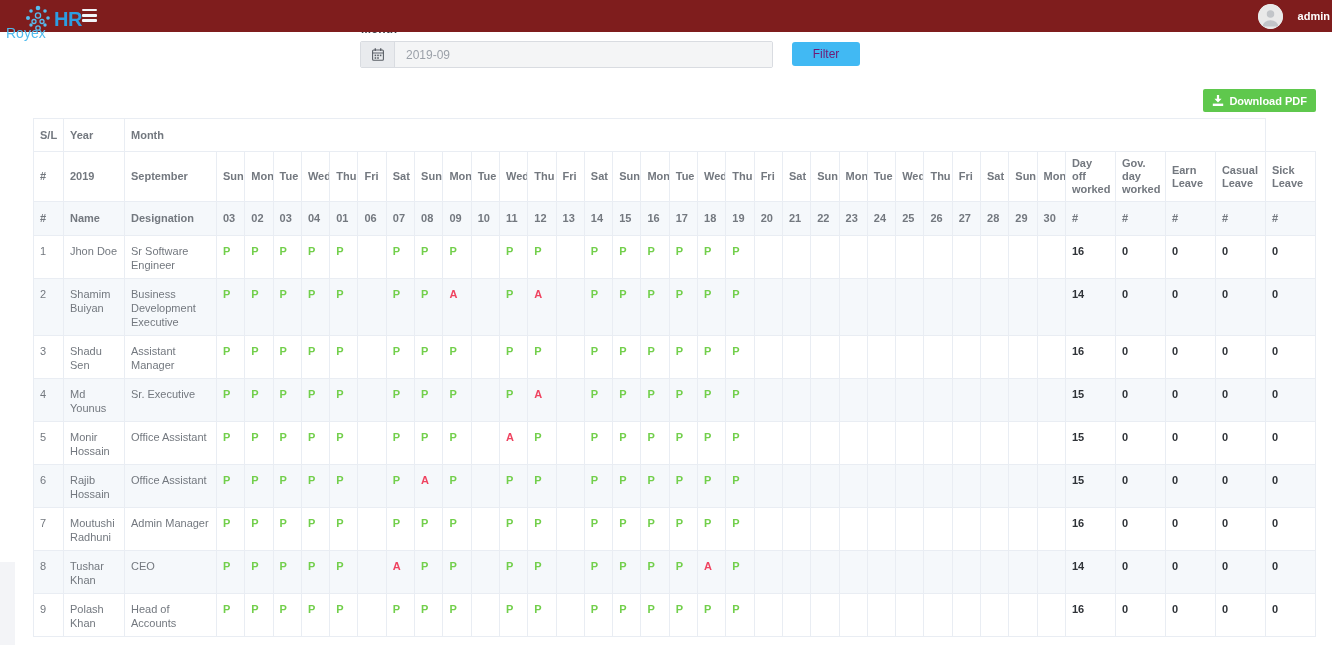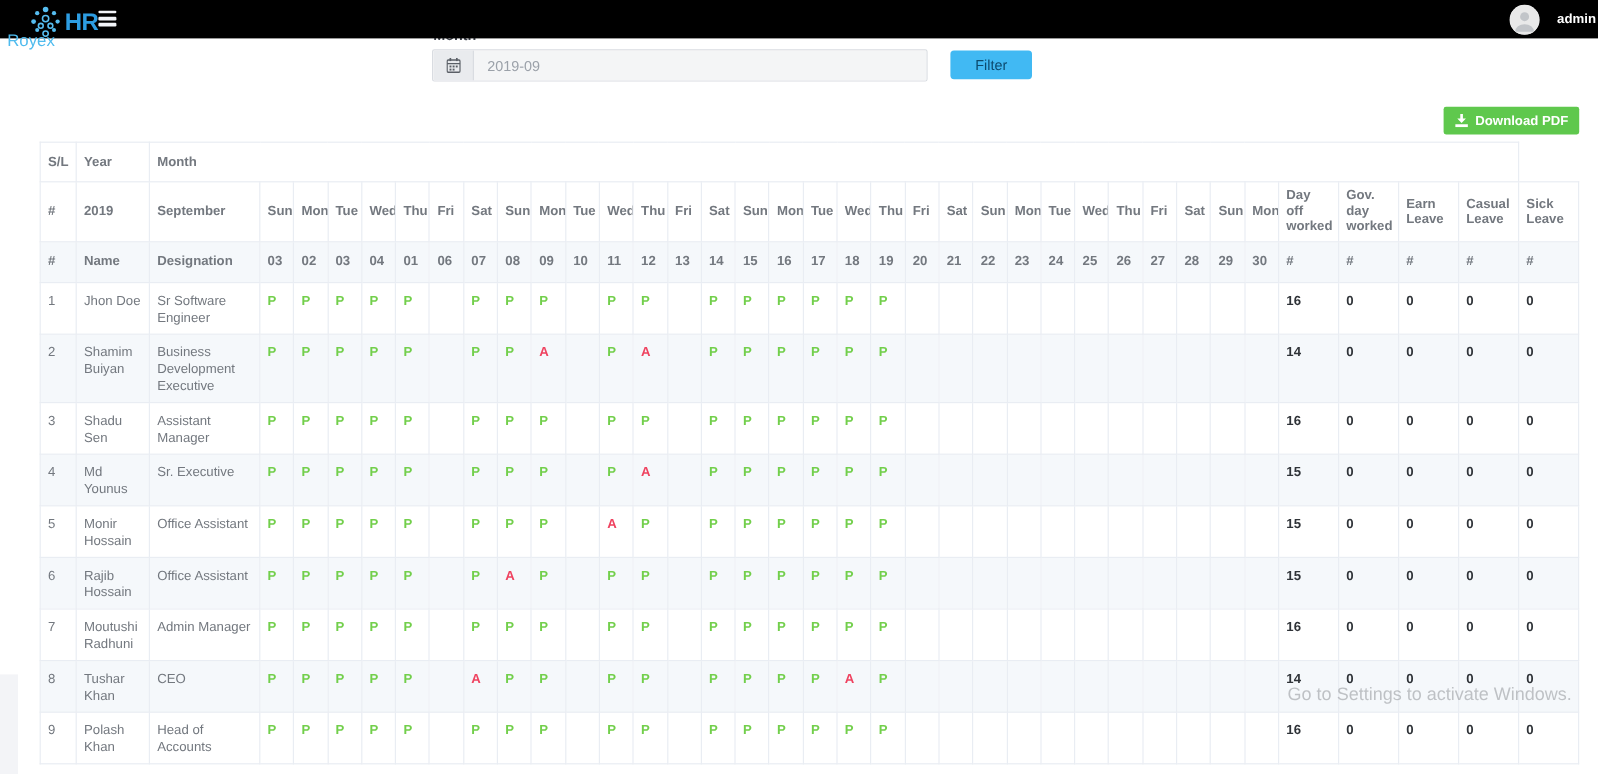--- a/index.html
+++ b/index.html
@@ -1,21 +1,21 @@
 <!DOCTYPE html>
 <html><head>
 <meta charset="utf-8">
 <style>
   * { box-sizing: border-box; margin: 0; padding: 0; }
   html, body { width: 1332px; height: 645px; overflow: hidden; background: #fff;
     font-family: "Liberation Sans", sans-serif; }
 
   
   .navbar { position: absolute; top: 0; left: 0; width: 1332px; height: 32px;
-    background: #000000; z-index: 20; }
+    background: #7f1d1d; z-index: 20; }
   .logo { position: absolute; left: 16px; top: 1px; width: 90px; height: 46px; z-index: 25; }
   .logo-dots { position: absolute; left: 8px; top: 3px; }
   .logo-hr { position: absolute; left: 38px; top: 7px; font-size: 20px; font-weight: bold;
     color: #2d9de2; letter-spacing: -0.5px; }
   .logo-sub { position: absolute; left: -10px; top: 24px; font-size: 14px; color: #4fbbee; }
   .hamburger { position: absolute; left: 82px; top: 9px; width: 15px; height: 14px;
     cursor: pointer; z-index: 26; }
   .hamburger span { display: block; width: 15px; height: 2.4px; background: #f2f4f8;
     border-radius: 1px; margin-bottom: 2.8px; }
   .nav-right { position: absolute; right: 2px; top: 3px; height: 26px; display: flex;
@@ -34,21 +34,21 @@
   .filter-label { position: absolute; left: 361px; top: -10px; font-size: 12px;
     font-weight: bold; color: #3c4049; z-index: 5; }
   .input-group { position: absolute; left: 360px; top: 9px; width: 413px; height: 27px;
     display: flex; border: 1px solid #d9dce1; border-radius: 2px; overflow: hidden; }
   .input-addon { width: 34px; background: #e9ebee; border-right: 1px solid #d9dce1;
     display: flex; align-items: center; justify-content: center; }
   .month-input { flex: 1; border: none; outline: none; background: #f4f5f6;
     font-family: "Liberation Sans", sans-serif; font-size: 12px; color: #9ba1a9;
     padding-left: 11px; }
   .filter-btn { position: absolute; left: 792px; top: 10px; width: 68px; height: 24px;
-    background: #41b9f3; border: none; border-radius: 3px; color: #0c4a6e; font-size: 12px;
+    background: #41b9f3; border: none; border-radius: 3px; color: #701a75; font-size: 12px;
     font-family: "Liberation Sans", sans-serif; cursor: pointer; }
 
   .download-btn { position: absolute; right: 16px; top: 57px; height: 23px;
     background: #5fc84d; border: none; border-radius: 2px; color: #fff; font-size: 11px;
     font-weight: bold; font-family: "Liberation Sans", sans-serif; padding: 0 9px;
     display: flex; align-items: center; gap: 5px; cursor: pointer; }
 
   
   table.attendance { position: absolute; left: 33px; top: 86px; width: 1282px;
     border-collapse: collapse; table-layout: fixed; background: #fff; }
@@ -635,14 +635,13 @@
           <td class="summary">0</td>
           <td class="summary">0</td>
           <td class="summary">0</td>
           <td class="summary">0</td>
         </tr>
       </tbody>
     </table>
 </div>
 
 <div class="watermark">
-  <div class="wline2">Go to Settings to activate Windows.</div>
 </div>
 
 </body></html>

